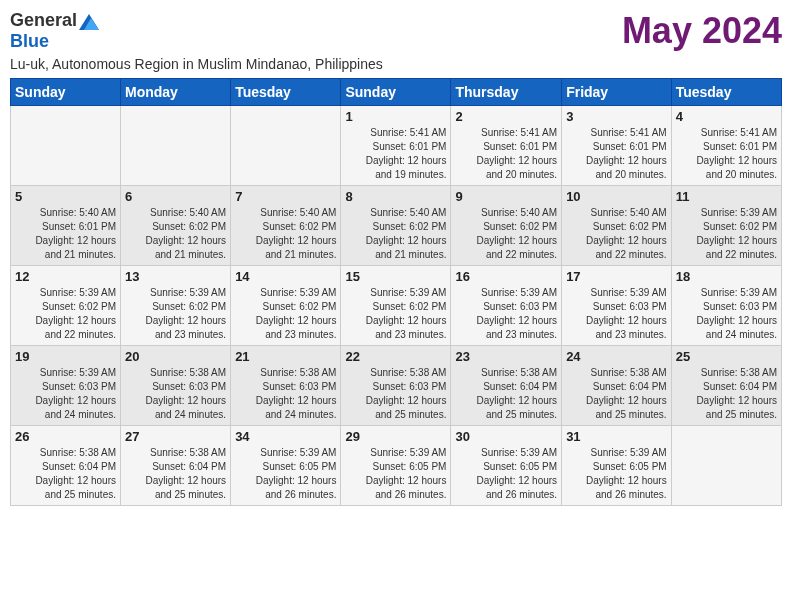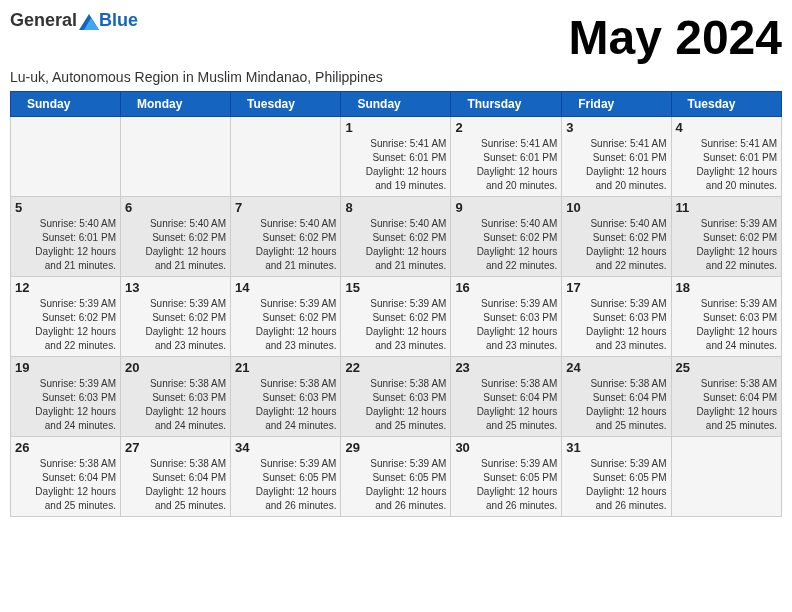--- a/index.html
+++ b/index.html
@@ -11,46 +11,46 @@
       padding: 10px;
     }
     .header {
       display: flex;
       justify-content: space-between;
       align-items: flex-start;
       margin-bottom: 4px;
     }
     .logo {
       display: flex;
-      flex-direction: row;
+      flex-direction: column;
       align-items: flex-start;
     }
     .month-title {
-      font-size: 48px;
+      font-size: 36px;
       font-weight: bold;
-      color: #000000;
+      color: #701a75;
       text-align: right;
     }
     .subtitle {
       text-align: left;
       font-size: 14px;
       color: #333;
       margin-bottom: 6px;
     }
     .calendar {
       width: 100%;
       border-collapse: collapse;
       font-size: 11px;
     }
     .calendar thead th {
       background: #1565c0;
       color: white;
-      padding: 5px 16px;
+      padding: 5px 4px;
       text-align: left;
-      font-size: 12px;
+      font-size: 14px;
       border: 1px solid #0d47a1;
     }
     .calendar tbody td {
       vertical-align: top;
       border: 1px solid #ccc;
       padding: 3px 4px;
       width: 113px;
       min-height: 80px;
     }
     .calendar tbody tr:nth-child(odd) td {

